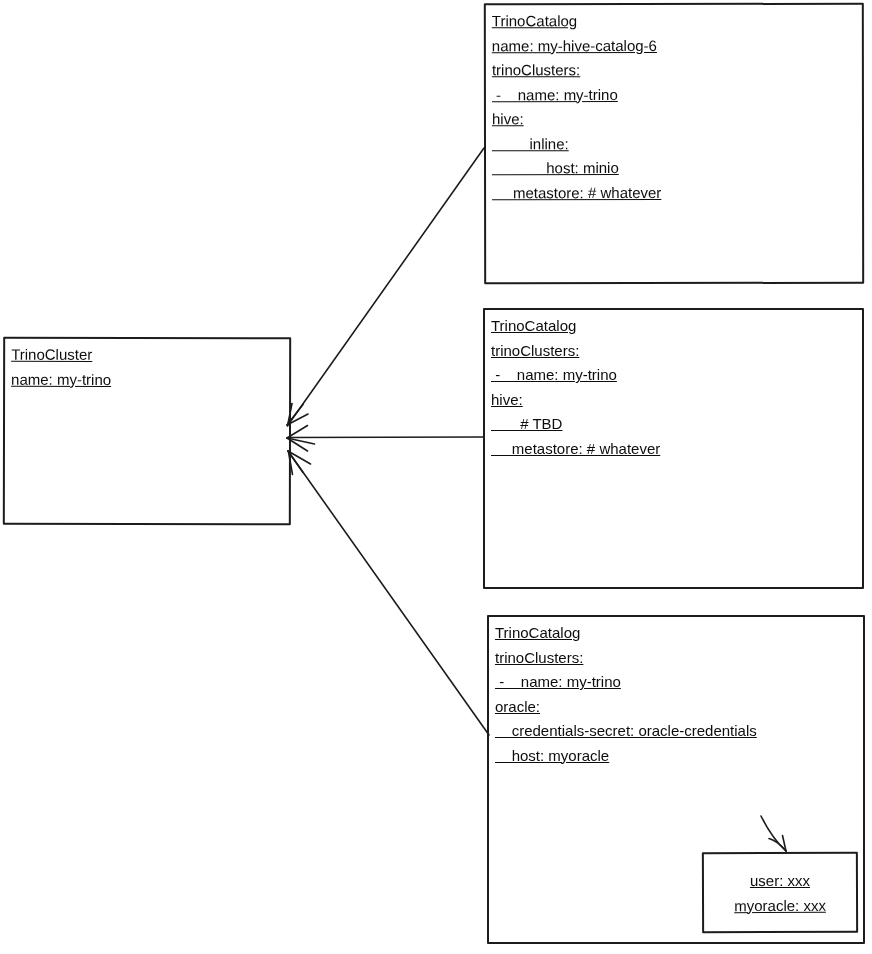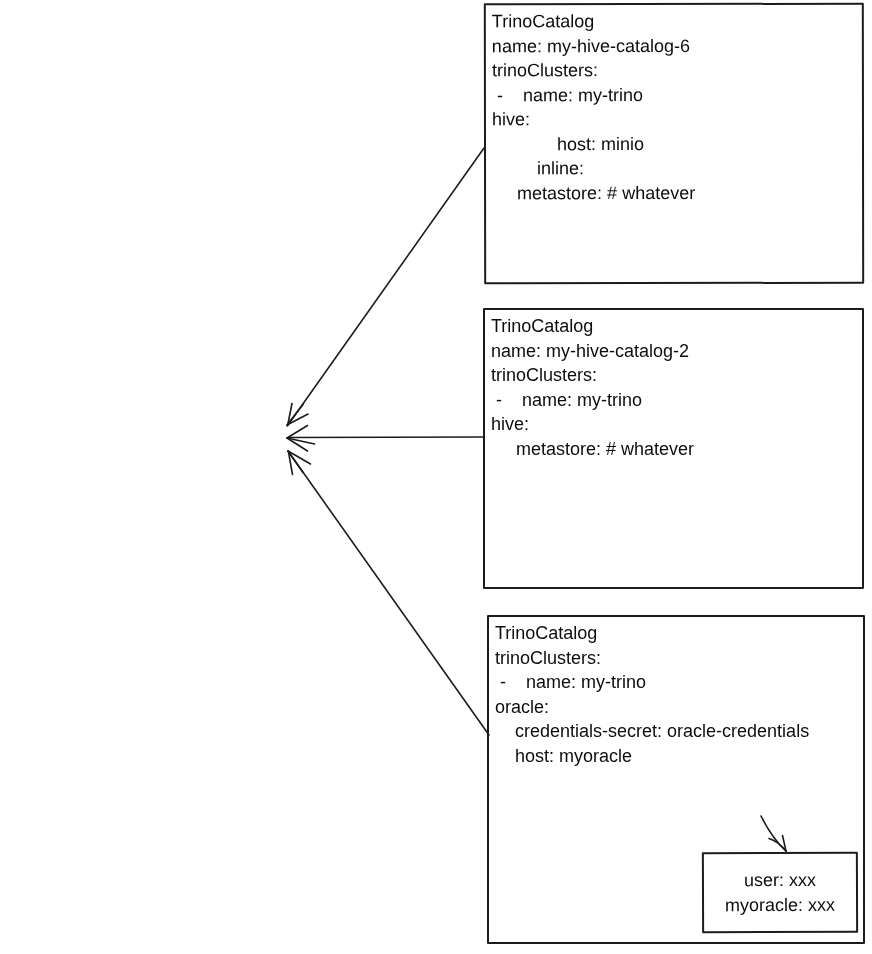--- a/index.html
+++ b/index.html
@@ -24,24 +24,25 @@
   }
   .box-cluster  { left: 3px;   top: 337px; width: 288px; height: 188px; transform: rotate(0.12deg); }
   .box-catalog1 { left: 484px; top: 3px;   width: 380px; height: 281px; transform: rotate(-0.08deg); }
   .box-catalog2 { left: 483px; top: 308px; width: 381px; height: 281px; }
   .box-catalog3 { left: 487px; top: 615px; width: 378px; height: 329px; }
   .box-secret   { left: 702px; top: 852px; width: 156px; height: 81px;
                   display: flex; align-items: center; justify-content: center;
                   transform: rotate(-0.2deg); }
   .node-lines { padding: 4px 6px; }
   .code-line {
-    font-size: 18px;
+    font-size: 15px;
     line-height: 24.5px;
     white-space: pre;
     color: var(--text, #0d0d0d);
+    text-decoration: underline;
   }
   .box-secret .node-lines { padding: 0; text-align: center; }
   .box-secret .code-line { line-height: 25px; }
   svg.connector-layer {
     position: absolute;
     left: 0; top: 0;
     width: 872px; height: 954px;
     pointer-events: none;
   }
   svg.connector-layer path, svg.connector-layer line {
@@ -49,41 +50,47 @@
     stroke-width: 1.6;
     fill: none;
     stroke-linecap: round;
   }
 </style>
 </head>
 <body>
 
 <div id="canvas">
 
+  <div class="box box-cluster">
+    <div class="node-lines">
+        <div class="code-line">TrinoCluster</div>
+        <div class="code-line">name: my-trino</div>
+      </div>
+  </div>
 
   <div class="box box-catalog1">
     <div class="node-lines">
         <div class="code-line">TrinoCatalog</div>
         <div class="code-line">name: my-hive-catalog-6</div>
         <div class="code-line">trinoClusters:</div>
         <div class="code-line"> -    name: my-trino</div>
         <div class="code-line">hive:</div>
+        <div class="code-line">         inline:</div>
         <div class="code-line">             host: minio</div>
-        <div class="code-line">         inline:</div>
         <div class="code-line">     metastore: # whatever</div>
       </div>
   </div>
 
   <div class="box box-catalog2">
     <div class="node-lines">
         <div class="code-line">TrinoCatalog</div>
-        <div class="code-line">name: my-hive-catalog-2</div>
         <div class="code-line">trinoClusters:</div>
         <div class="code-line"> -    name: my-trino</div>
         <div class="code-line">hive:</div>
+        <div class="code-line">       # TBD</div>
         <div class="code-line">     metastore: # whatever</div>
       </div>
   </div>
 
   <div class="box box-catalog3">
     <div class="node-lines">
         <div class="code-line">TrinoCatalog</div>
         <div class="code-line">trinoClusters:</div>
         <div class="code-line"> -    name: my-trino</div>
         <div class="code-line">oracle:</div>

